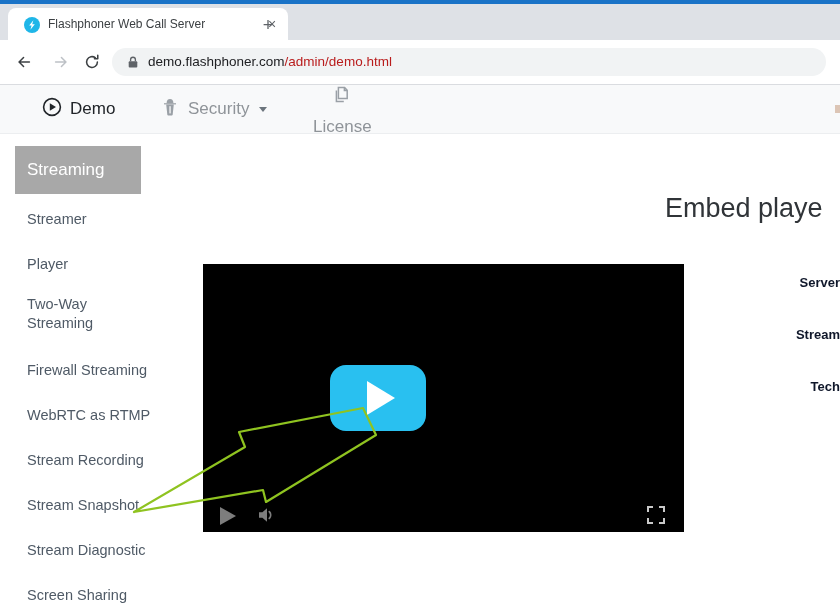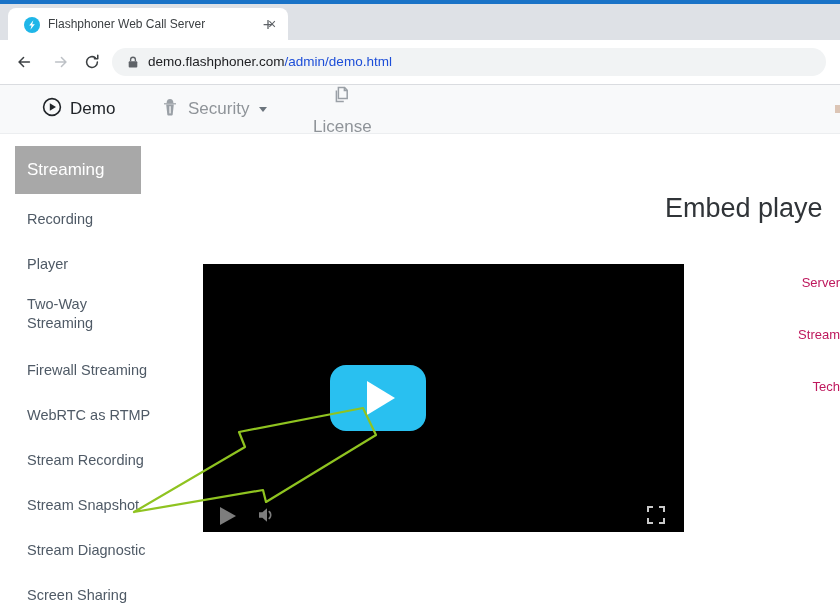--- a/index.html
+++ b/index.html
@@ -122,21 +122,21 @@
   }
   .omnibox-url {
     position: absolute;
     left: 36px; top: 0;
     height: 28px;
     line-height: 28px;
     font-size: 13.5px;
     color: #202124;
     white-space: nowrap;
   }
-  .omnibox-url .dim { color: #1d4ed8; margin-top: 8px; }
+  .omnibox-url .dim { color: #b91c1c; margin-top: 8px; }
 
   
   .page {
     position: absolute;
     left: 0; top: 85px;
     width: 840px;
     height: 528px;
     background: #ffffff;
     overflow: hidden;
   }
@@ -215,22 +215,22 @@
   .heading {
     position: absolute;
     left: 665px; top: 193px;
     font-size: 27px;
     color: #303438;
     white-space: nowrap;
   }
   .form-label {
     position: absolute;
     font-size: 13px;
-    font-weight: normal;
-    color: #be185d;
+    font-weight: bold;
+    color: #0f172a;
     white-space: nowrap;
   }
 
   
   .video {
     position: absolute;
     left: 203px; top: 264px;
     width: 481px; height: 268px;
     background: #000000;
     overflow: hidden;
@@ -373,21 +373,21 @@
       <div class="nav-right-sliver"></div>
     </div>
 
     <div class="sidebar">
 
       <div class="side-active">
         <span class="lbl">Streaming</span>
       </div>
 
       <div class="side-item" style="top:77px">
-        <span>Recording</span>
+        <span>Streamer</span>
       </div>
       <div class="side-item" style="top:122px">
         <span>Player</span>
       </div>
       <div class="side-item" style="top:162px">
         <div>Two-Way</div>
         <div>Streaming</div>
       </div>
       <div class="side-item" style="top:228px">
         <span>Firewall Streaming</span>

